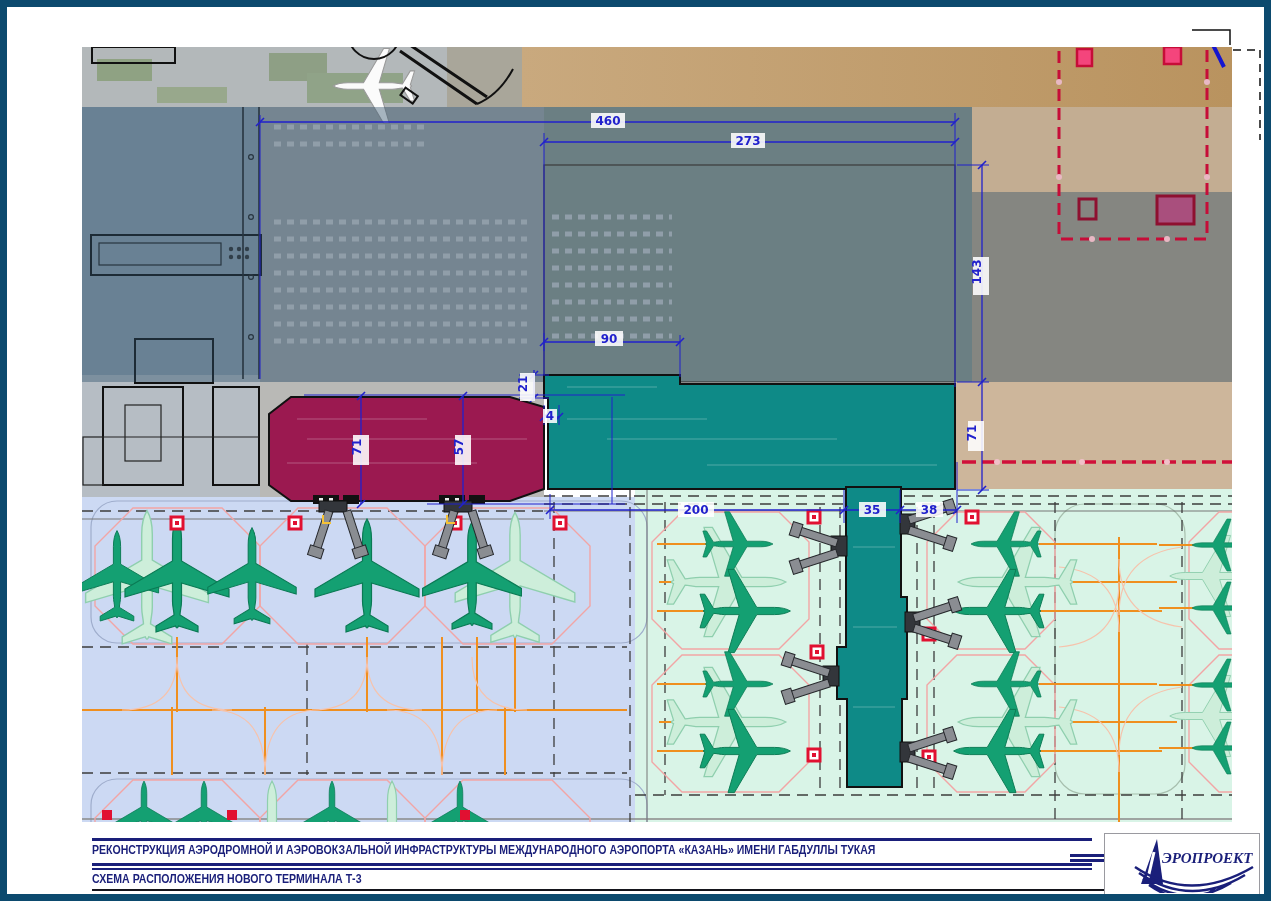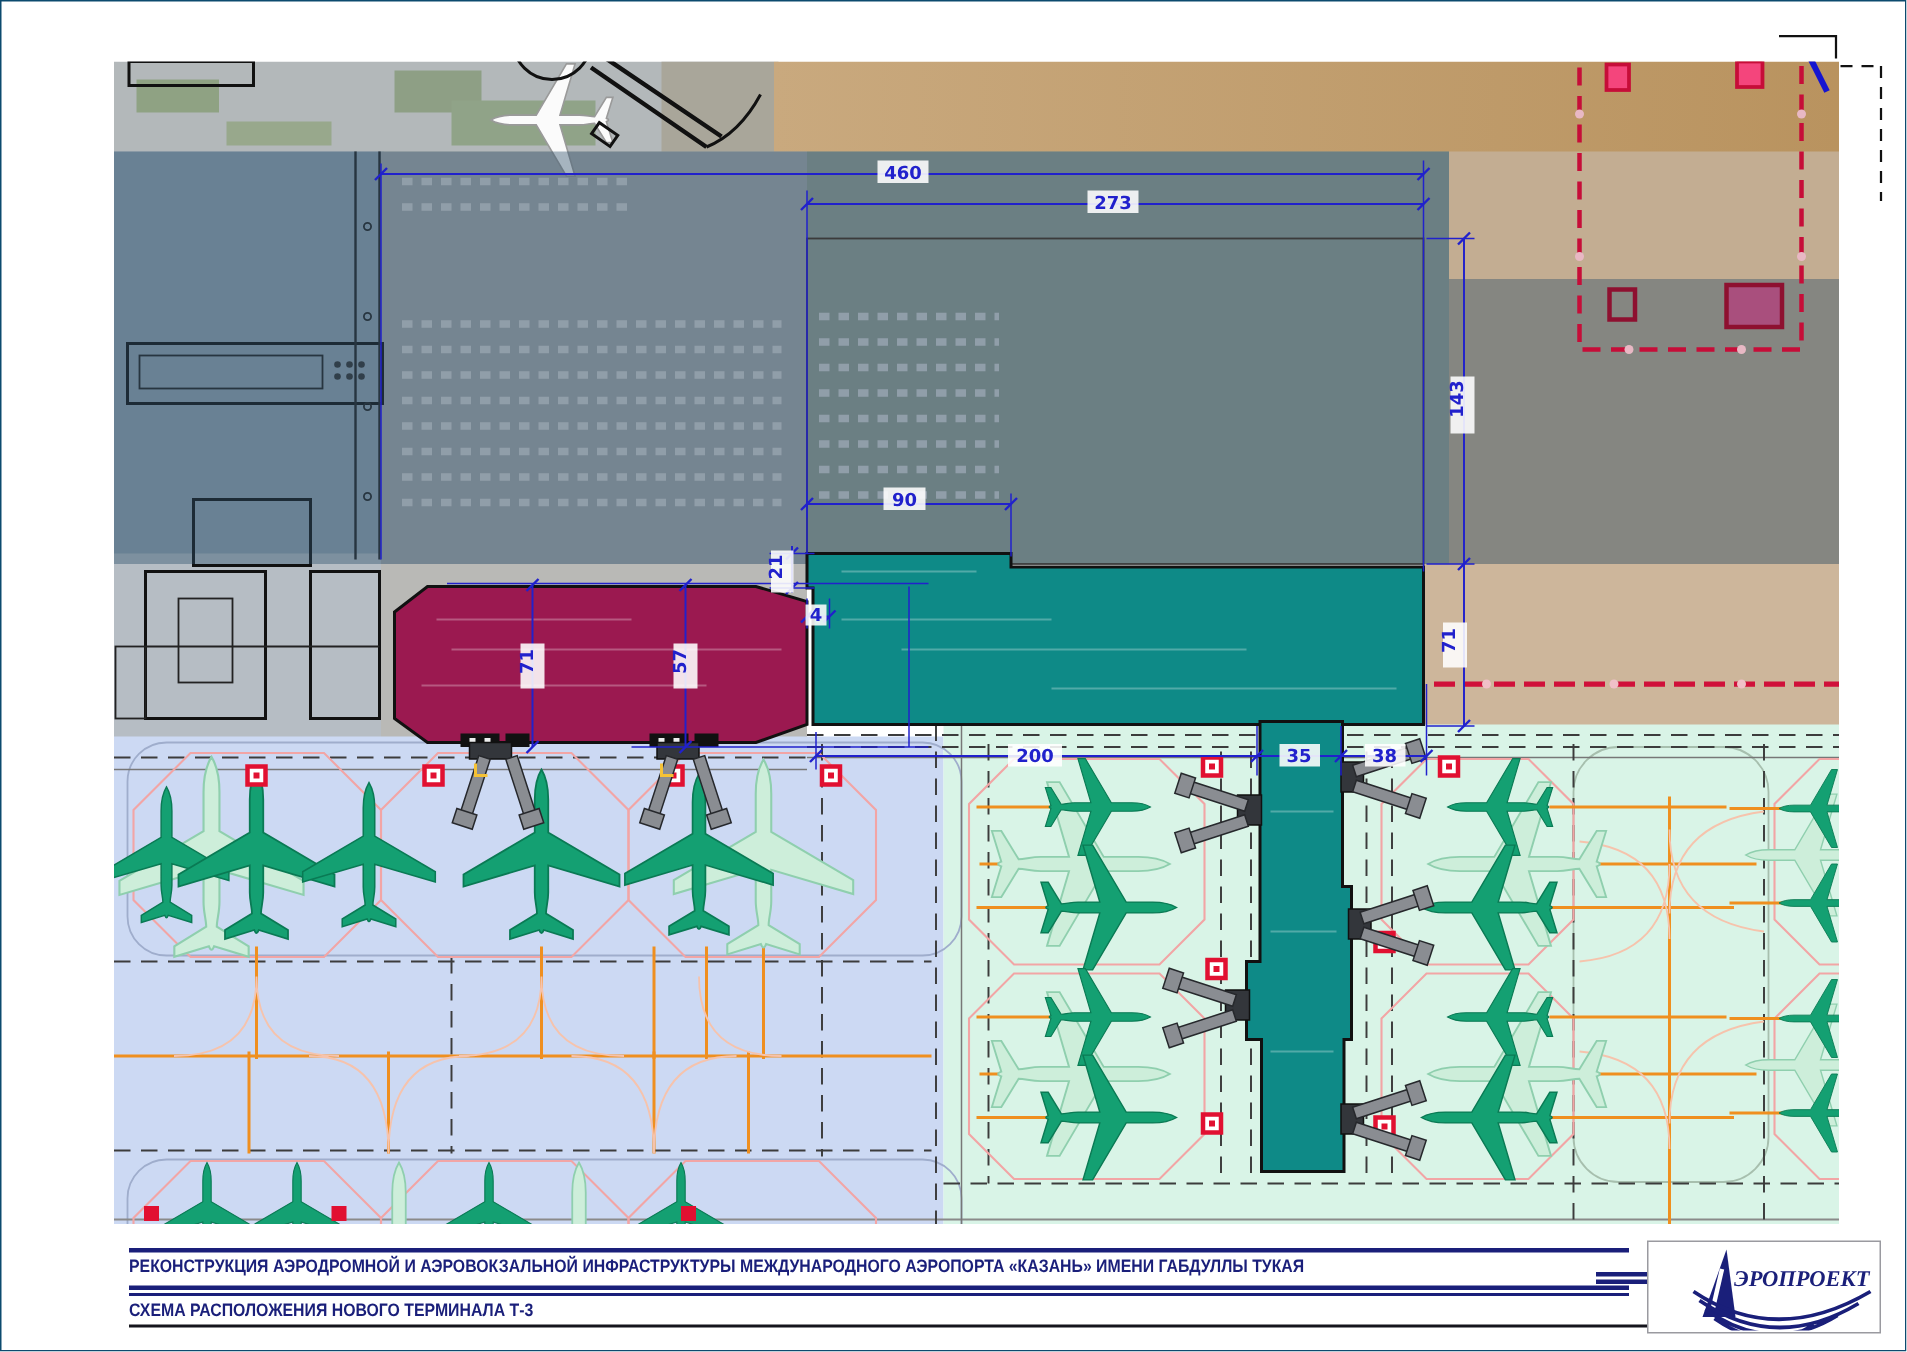--- a/index.html
+++ b/index.html
@@ -1,16 +1,16 @@
 <!DOCTYPE html>
 <html><head>
 <meta charset="utf-8">
 <style>
   html,body{margin:0;padding:0;background:#fff;}
-  .page{position:relative;width:1271px;height:901px;background:#fff;border:1px solid #0c4a6e;box-sizing:border-box;overflow:hidden;
+  .page{position:relative;width:1271px;height:901px;background:#fff;border:7px solid #0c4a6e;box-sizing:border-box;overflow:hidden;
         font-family:"Liberation Sans",sans-serif;}
   svg{position:absolute;left:0;top:0;}
   
   .dim{stroke:#2121cc;stroke-width:1.3;fill:none}
   .dimthin{stroke:#2121cc;stroke-width:1;fill:none}
   .tick{stroke:#2121cc;stroke-width:1.6;fill:none}
   .dimlbl{fill:#2121cc;font:bold 12px "DejaVu Sans",sans-serif;text-anchor:middle}
   .lblbox{fill:#ffffff;opacity:.88}
   .plane-solid{fill:#14a072;stroke:#0a7a54;stroke-width:1.2}
   .plane-faded{fill:#cdeeda;stroke:#8fcfae;stroke-width:1.2}

